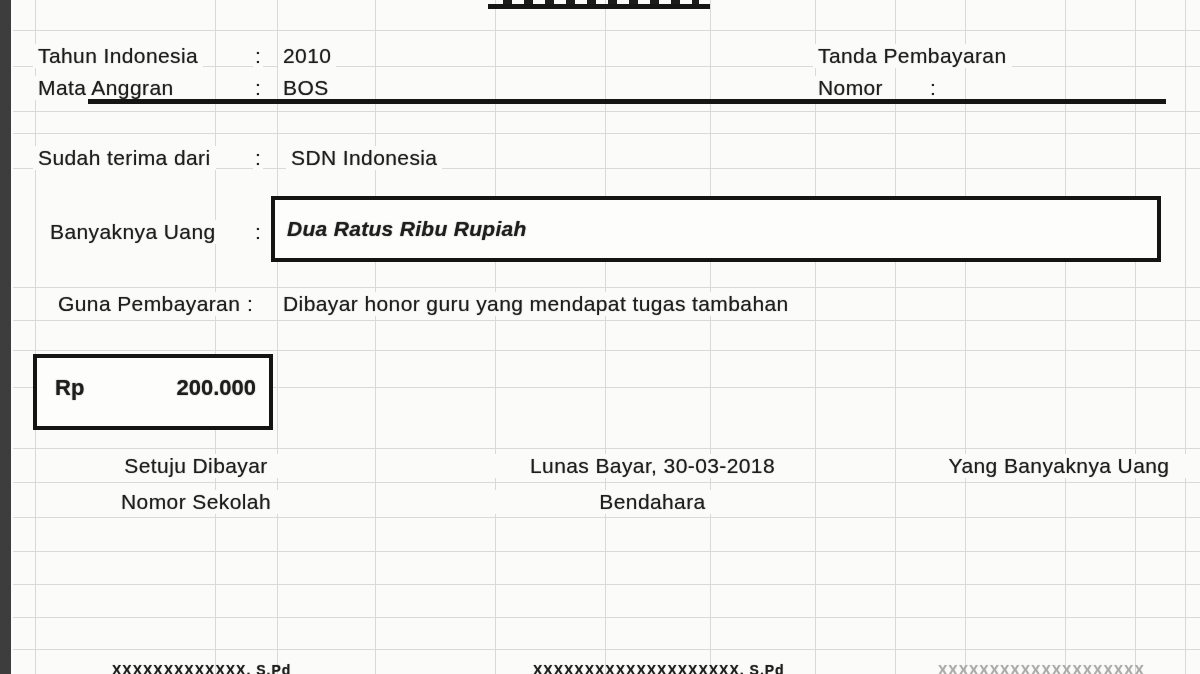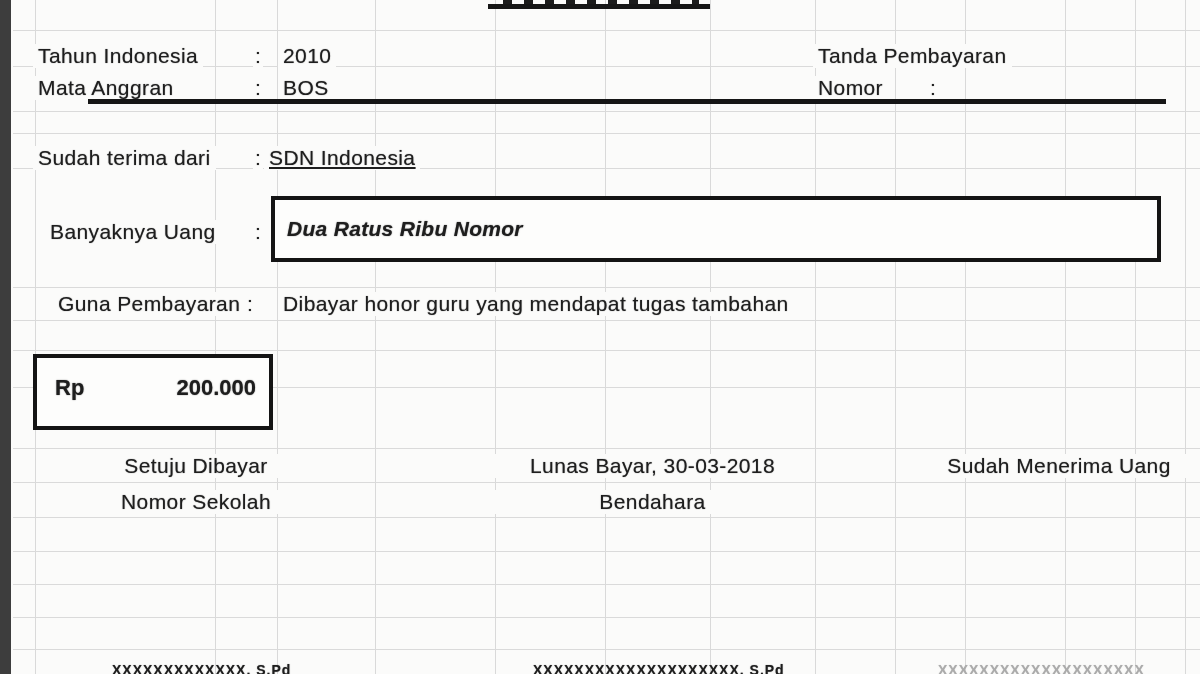--- a/index.html
+++ b/index.html
@@ -99,41 +99,41 @@
   <div class="txt" style="left:33px;top:76px;">Mata Anggran</div>
   <div class="txt colon" style="left:253px;top:76px;">:</div>
   <div class="txt" style="left:278px;top:76px;">BOS</div>
   <div class="txt" style="left:813px;top:76px;">Nomor</div>
   <div class="txt colon" style="left:928px;top:76px;">:</div>
 
   <div class="rule" style="left:88px;top:99px;width:1078px;height:5px;"></div>
 
   <div class="txt" style="left:33px;top:146px;">Sudah terima dari</div>
   <div class="txt colon" style="left:253px;top:146px;">:</div>
-  <div class="txt" style="left:264px;top:146px;text-decoration:underline;">SDN Indonesia</div>
+  <div class="txt" style="left:286px;top:146px;">SDN Indonesia</div>
 
   <div class="txt" style="left:45px;top:220px;">Banyaknya Uang</div>
   <div class="txt colon" style="left:253px;top:220px;">:</div>
   <div class="box amount-words" style="left:271px;top:196px;width:890px;height:66px;">
-    <span>Dua Ratus Ribu Nomor</span>
+    <span>Dua Ratus Ribu Rupiah</span>
   </div>
 
   <div class="txt" style="left:33px;top:292px;margin-left:20px;">Guna Pembayaran</div>
   <div class="txt colon" style="left:245px;top:292px;">:</div>
   <div class="txt" style="left:278px;top:292px;">Dibayar honor guru yang mendapat tugas tambahan</div>
 
   <div class="box amount-box" style="left:33px;top:354px;width:240px;height:76px;">
     <span>Rp</span>
     <span>200.000</span>
   </div>
 
   <div class="sig" style="left:90px;top:454px;width:212px;">Setuju Dibayar</div>
   <div class="sig" style="left:90px;top:490px;width:212px;">Nomor Sekolah</div>
   <div class="sig" style="left:495px;top:454px;width:315px;">Lunas Bayar, 30-03-2018</div>
   <div class="sig" style="left:495px;top:490px;width:315px;">Bendahara</div>
-  <div class="sig" style="left:928px;top:454px;width:262px;">Sudah Menerima Uang</div>
+  <div class="sig" style="left:928px;top:454px;width:262px;">Yang Banyaknya Uang</div>
 
   <div class="cut-name" style="left:112px;">XXXXXXXXXXXXX, S.Pd</div>
   <div class="cut-name" style="left:533px;">XXXXXXXXXXXXXXXXXXXX, S.Pd</div>
   <div class="cut-name faint" style="left:938px;">XXXXXXXXXXXXXXXXXXXX</div>
 
   <div class="edge-strip"></div>
 </div>
 
 </body></html>

